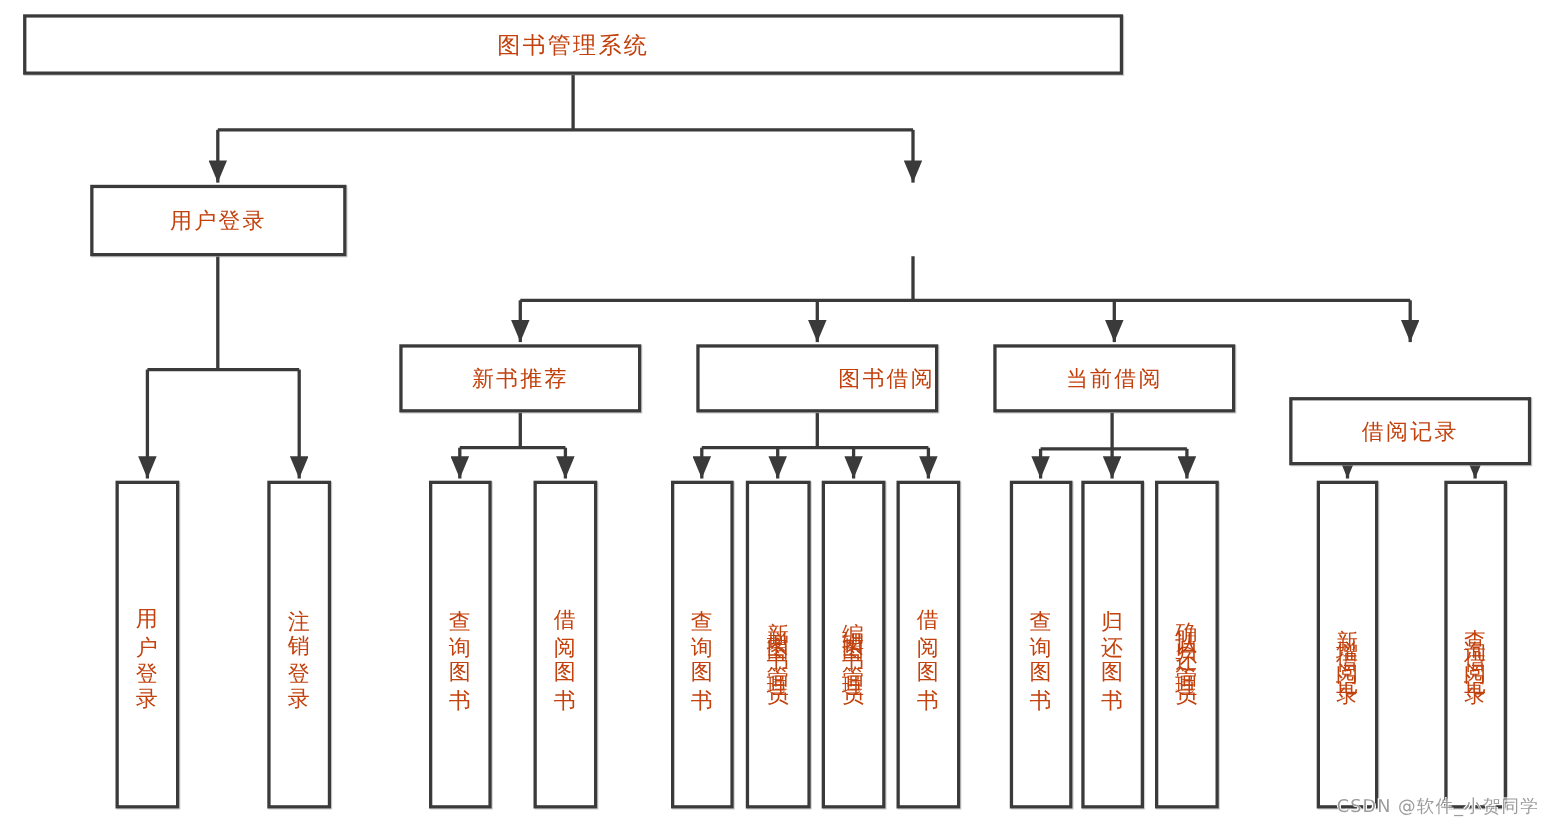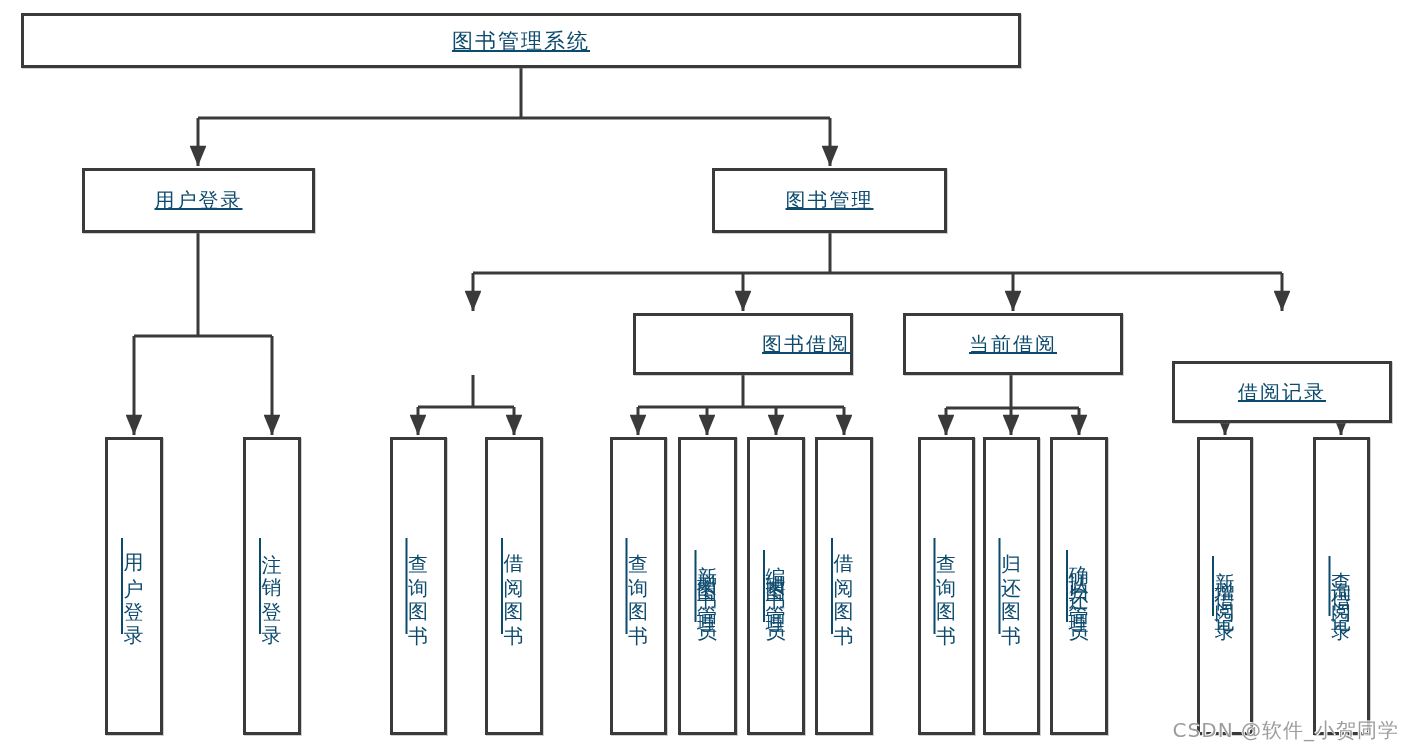--- a/index.html
+++ b/index.html
@@ -24,25 +24,24 @@
     pointer-events: none;
   }
   .node {
     position: absolute;
     box-sizing: border-box;
     background: #ffffff;
     border: 3px solid #3a3a3a;
     display: flex;
     align-items: center;
     justify-content: center;
-    color: #0c4a6e;
+    color: #c2410c;
     font-size: 20px;
     letter-spacing: 2px;
     box-shadow: 1px 1px 0 rgba(120,120,120,0.35);
-    text-decoration: underline;
   }
   
   .n-root { left: 21px;  top: 13px;  width: 1000px; height: 55px; font-size: 21px; }
   
   .n-a1 { left: 82px;  top: 168px; width: 233px; height: 65px; }
   .n-a2 { left: 712px; top: 168px; width: 235px; height: 65px; }
   
   .n-m1 { left: 363px;  top: 313px; width: 220px; height: 62px; }
   .n-m2 { left: 633px;  top: 313px; width: 220px; height: 62px; justify-content: flex-end; }
   .n-m3 { left: 903px;  top: 313px; width: 220px; height: 62px; }
@@ -72,21 +71,21 @@
   .n-l8  { left: 918px;  width: 57px; }
   .n-l9  { left: 983px;  width: 57px; }
   .n-l10 { left: 1050px; width: 58px; }
   .n-l11 { left: 1197px; width: 56px; }
   .n-l12 { left: 1313px; width: 57px; }
   
   .watermark {
     position: absolute;
     right: 6px;
     bottom: 3px;
-    font-size: 20px;
+    font-size: 16px;
     color: #9c9c9c;
     letter-spacing: 1px;
     text-shadow: 1px 1px 0 #ffffff, -1px -1px 0 #ffffff;
   }
 </style>
 </head>
 <body>
 
 <div id="canvas">
 
@@ -128,24 +127,24 @@
     </g>
   </svg>
 
   <div class="node n-root">
     <span>图书管理系统</span>
   </div>
 
   <div class="node n-a1">
     <span>用户登录</span>
   </div>
-  <div class="node n-a2">
-    <span>图书管理</span>
+
+  <div class="node n-m1">
+    <span>新书推荐</span>
   </div>
-
   <div class="node n-m2">
     <span>图书借阅</span>
   </div>
   <div class="node n-m3">
     <span>当前借阅</span>
   </div>
   <div class="node n-m4">
     <span>借阅记录</span>
   </div>
 

